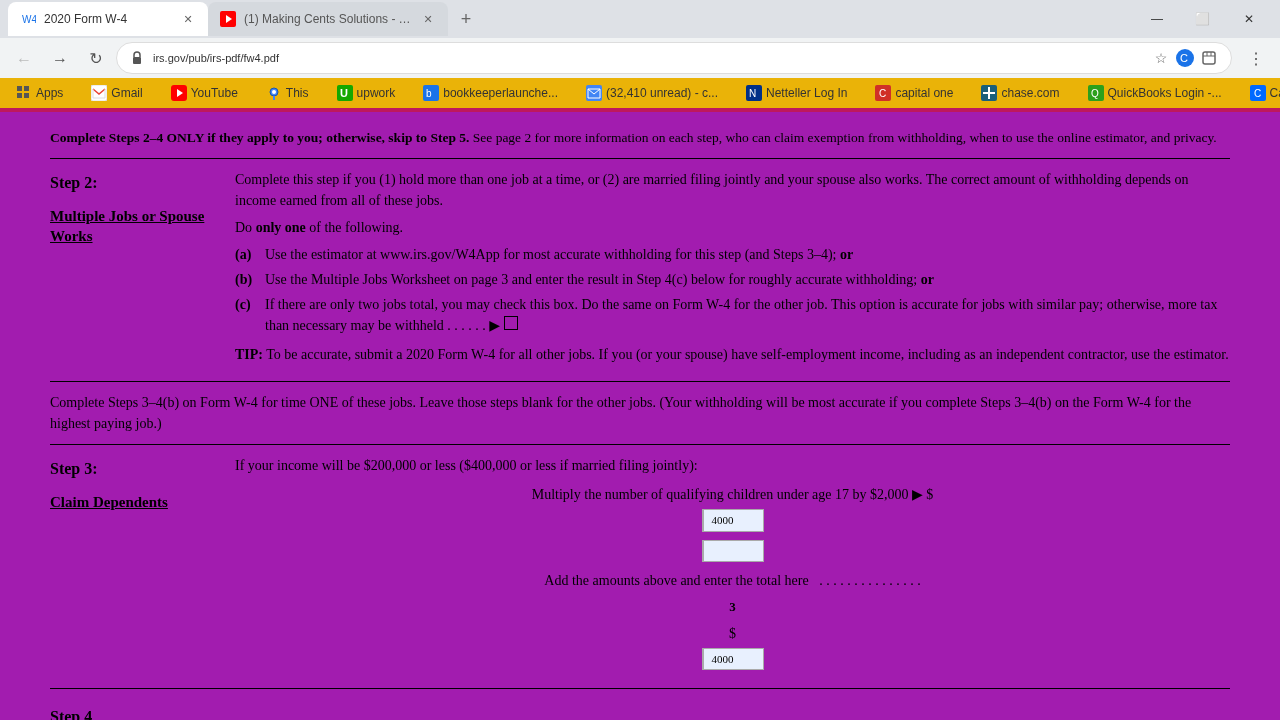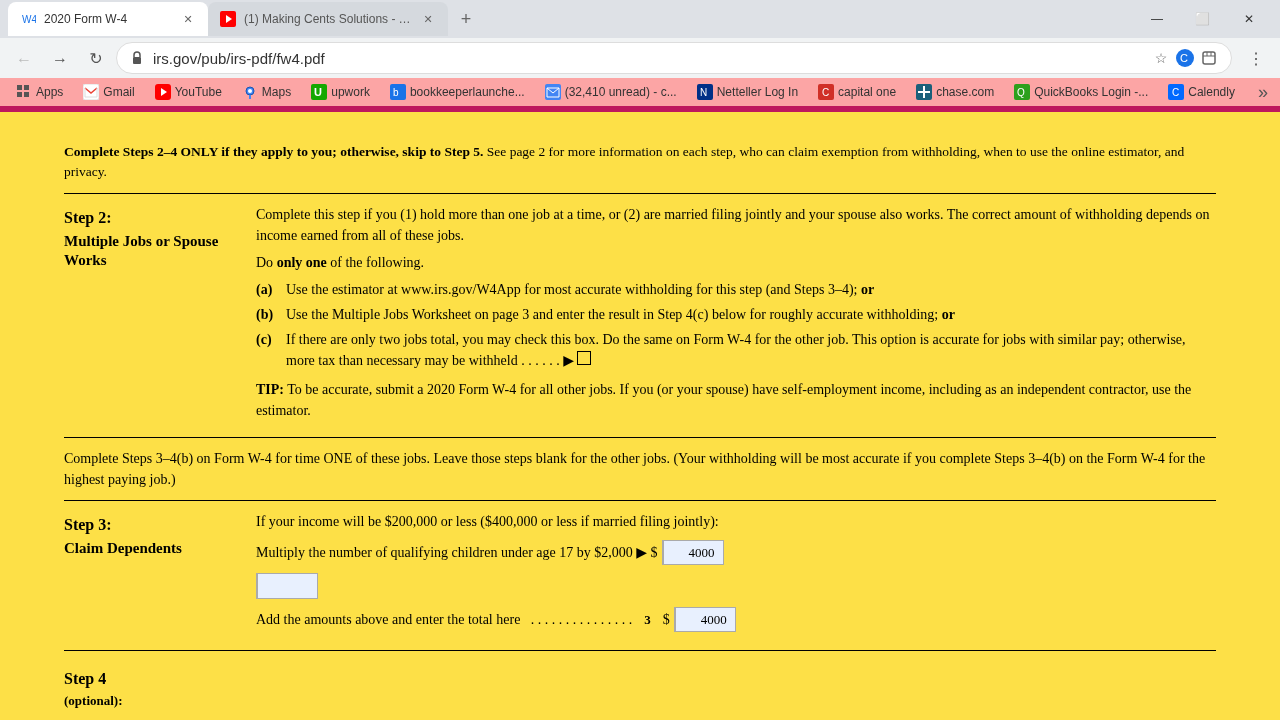--- a/index.html
+++ b/index.html
@@ -17,57 +17,57 @@
     .tab-close { width: 16px; height: 16px; border-radius: 50%; display: flex; align-items: center; justify-content: center; cursor: pointer; font-size: 11px; color: #666; flex-shrink: 0; }
     .new-tab-btn { width: 28px; height: 28px; border-radius: 50%; display: flex; align-items: center; justify-content: center; font-size: 18px; color: #666; cursor: pointer; margin-left: 4px; }
     .window-controls { margin-left: auto; display: flex; gap: 0; }
     .win-btn { width: 46px; height: 38px; display: flex; align-items: center; justify-content: center; font-size: 12px; color: #333; cursor: pointer; }
 
     
     .nav-bar { height: 40px; background: #f1f3f4; display: flex; align-items: center; padding: 0 8px; gap: 4px; }
     .nav-btn { width: 32px; height: 32px; border-radius: 50%; display: flex; align-items: center; justify-content: center; cursor: pointer; color: #555; font-size: 16px; }
     .nav-btn.disabled { color: #bbb; cursor: default; }
     .address-bar { flex: 1; height: 32px; background: #fff; border-radius: 16px; display: flex; align-items: center; padding: 0 12px; gap: 8px; border: 1px solid #ddd; }
-    .address-text { flex: 1; font-size: 15px; color: #333; }
+    .address-text { flex: 1; font-size: 11px; color: #333; }
     .address-icons { display: flex; gap: 4px; align-items: center; }
     .addr-icon { width: 20px; height: 20px; display: flex; align-items: center; justify-content: center; cursor: pointer; color: #666; font-size: 14px; border-radius: 50%; }
     .toolbar-icons { display: flex; gap: 2px; margin-left: 4px; }
 
     
-    .bookmarks-bar { height: 34px; background: #fca5a5; border-bottom: 6px solid #be185d; display: flex; align-items: center; padding: 0 8px; gap: 4px; overflow: hidden; }
+    .bookmarks-bar { height: 34px; background: #eab308; border-bottom: 4px solid #be185d; display: flex; align-items: center; padding: 0 8px; gap: 12px; overflow: hidden; }
     .bookmark-item { display: flex; align-items: center; gap: 4px; padding: 4px 8px; border-radius: 4px; cursor: pointer; font-size: 12px; color: #333; white-space: nowrap; }
     .more-btn { margin-left: auto; font-size: 18px; color: #555; cursor: pointer; padding: 2px 4px; }
 
     
-    .page-content { flex: 1; background: #fde047; overflow: hidden; padding: 14px; }
+    .page-content { flex: 1; background: #a21caf; overflow: hidden; padding: 0; }
     .pdf-content { padding: 16px 50px; font-family: 'Times New Roman', serif; font-size: 14px; line-height: 1.5; color: #000; }
 
     .top-note { font-size: 13.5px; margin-bottom: 8px; }
     .top-note b { font-weight: bold; }
     .divider { border: none; border-top: 1px solid #000; margin: 10px 0; }
 
-    .step-section { display: flex; gap: 12px; margin-bottom: 6px; }
+    .step-section { display: flex; gap: 5px; margin-bottom: 6px; }
     .step-label { width: 180px; flex-shrink: 0; padding-top: 2px; }
     .step-number { font-size: 16px; font-weight: bold; }
-    .step-title { font-size: 15px; font-weight: bold; line-height: 1.3; margin-top: 2px; }
+    .step-title { font-size: 15px; font-weight: bold; line-height: 1.3; margin-top: 12px; text-decoration: underline; }
     .step-body { flex: 1; }
     .step-body p { margin-bottom: 6px; }
     .step-body .item { display: flex; gap: 6px; margin-bottom: 4px; }
     .item-label { font-weight: bold; min-width: 24px; }
     .item-text { flex: 1; }
     .link-text { }
     .tip-box { margin-top: 8px; }
     .tip-bold { font-weight: bold; }
     .checkbox { width: 14px; height: 14px; border: 1px solid #000; display: inline-block; flex-shrink: 0; }
 
     .complete-note { font-size: 14px; margin: 10px 0; }
     .complete-note b { font-weight: normal; }
-    .step3-input-row { display: flex; align-items: center; margin: 8px 0; gap: 4px; }
+    .step3-input-row { display: flex; align-items: center; margin: 8px 0; gap: 4px; flex-direction: column; }
     .dollar-input { display: flex; align-items: center; border: 1px solid #aaa; background: #fff; }
-    .input-value { padding: 2px 8px; min-width: 60px; text-align: right; font-size: 13px; background: #e8f0fe; border-left: 1px solid #aaa; }
+    .input-value { padding: 2px 8px; min-width: 60px; text-align: left; font-size: 11px; background: #e8f0fe; border-left: 1px solid #aaa; }
     .step3-num { font-weight: bold; font-size: 13px; padding: 2px 8px; }
 
     .step4-label { padding-top: 6px; }
     .step4-sub { font-size: 13px; }
   </style>
 </head>
 <body>
 
 <div class="browser-frame">
 
@@ -155,21 +155,21 @@
           <polygon points="6,4 12,8 6,12" fill="white"></polygon>
         </svg>
       <span>YouTube</span>
     </div>
     <div class="bookmark-item">
       <svg width="16" height="16" viewBox="0 0 16 16">
           <circle cx="8" cy="7" r="4" fill="#4285f4" stroke="#1a56b0" stroke-width="1"></circle>
           <circle cx="8" cy="7" r="2" fill="white"></circle>
           <path d="M8 11 L8 15" stroke="#4285f4" stroke-width="2"></path>
         </svg>
-      <span>Maps</span>
+      <span>This</span>
     </div>
     <div class="bookmark-item">
       <svg width="16" height="16" viewBox="0 0 16 16">
           <rect width="16" height="16" rx="2" fill="#14a800"></rect>
           <text x="3" y="12" font-size="11" fill="white" font-family="Arial" font-weight="bold">U</text>
         </svg>
       <span>upwork</span>
     </div>
     <div class="bookmark-item">
       <svg width="16" height="16" viewBox="0 0 16 16">

